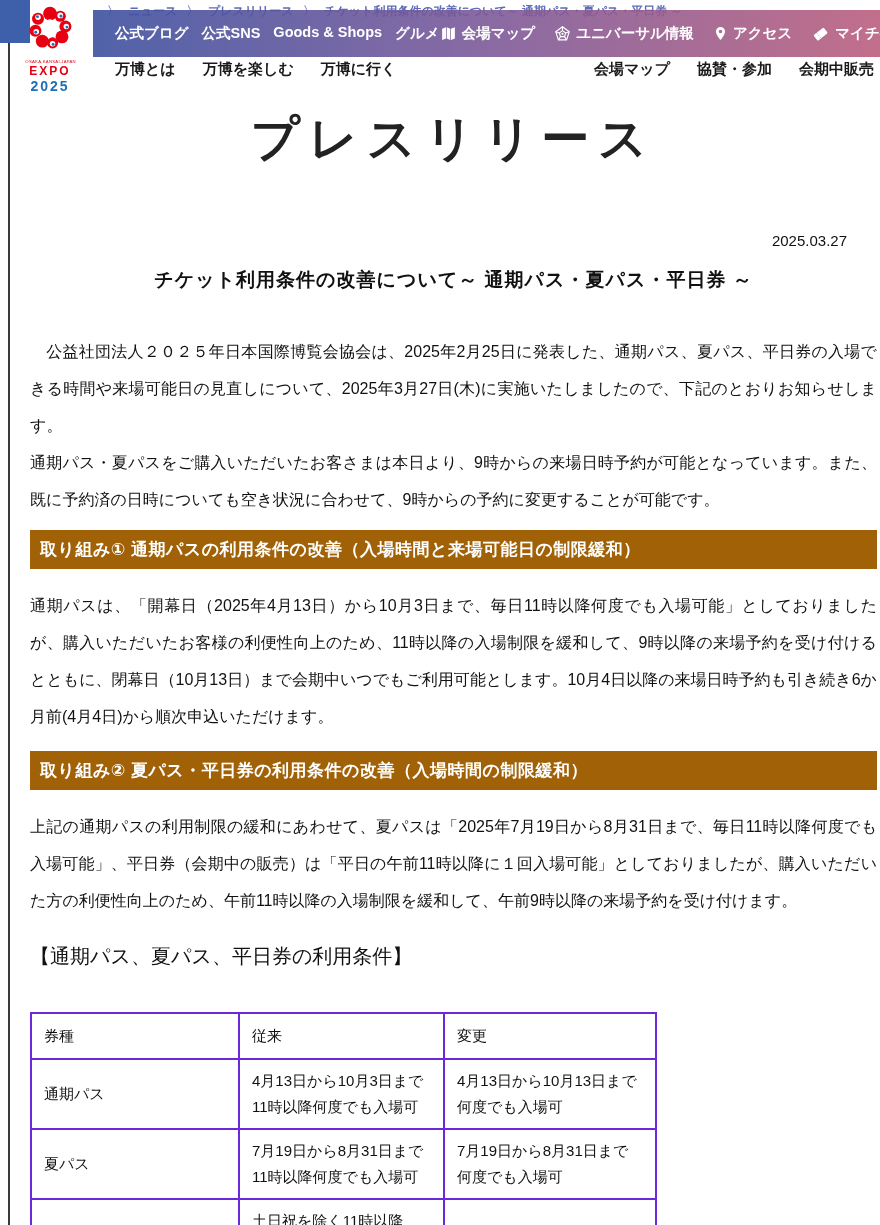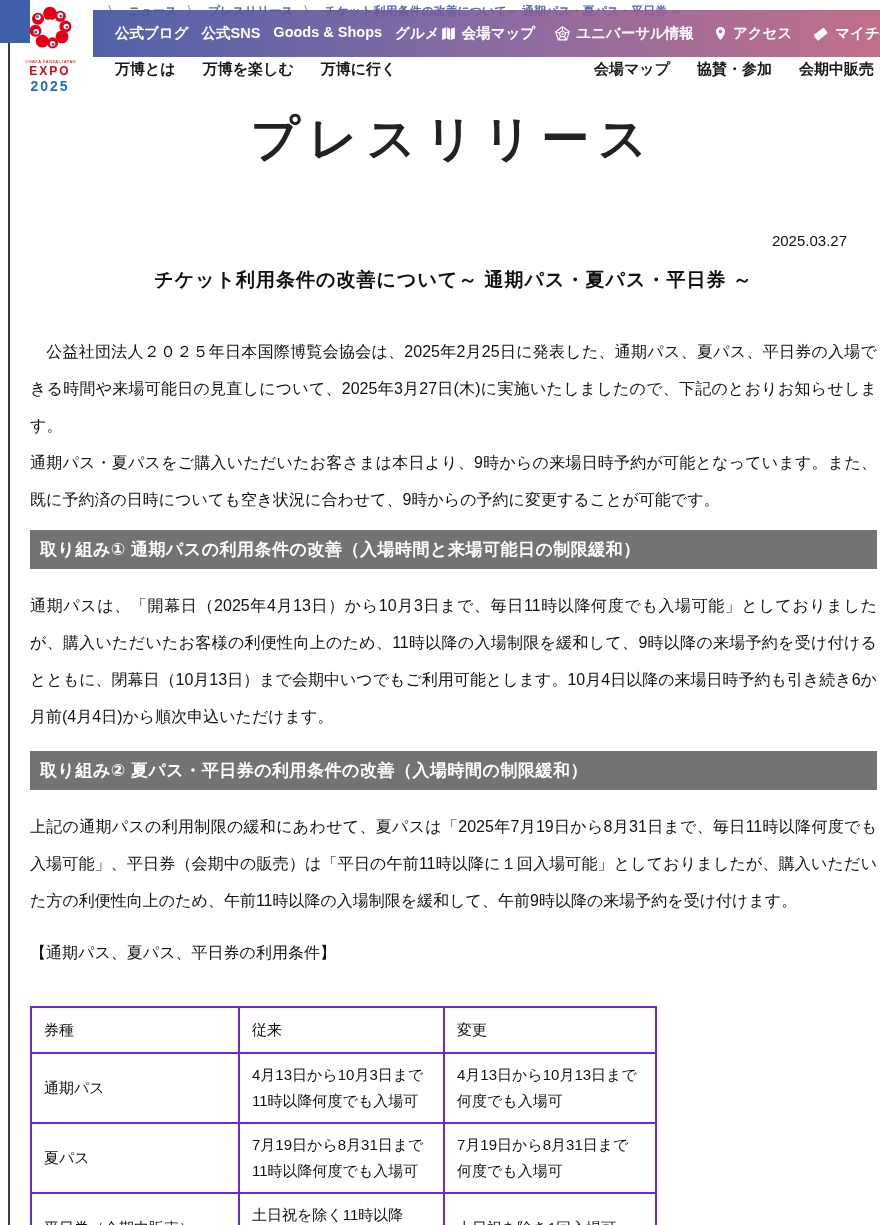--- a/index.html
+++ b/index.html
@@ -54,27 +54,27 @@
     margin:8px 0 0;text-align:center;font-size:48px;line-height:62px;
     font-weight:bold;letter-spacing:9px;color:#222;
   }
   .pub-date{margin:62px 30px 0 0;text-align:right;font-size:15px;color:#111;}
   .headline{margin:18px 0 0;text-align:center;font-size:19px;font-weight:bold;color:#111;letter-spacing:1px;}
   .para{
     margin:40px 0 0;font-size:16px;line-height:37px;color:#111;
     text-align:justify;white-space:pre-line;
   }
   .section-bar{
-    background:#737373;color:#fff;font-weight:bold;font-size:17px;
+    background:#a16207;color:#fff;font-weight:bold;font-size:17px;
     padding:8px 10px;letter-spacing:.5px;
   }
   .bar1{margin-top:12px;}
   .bar2{margin-top:16px;}
   .para.sec{margin-top:18px;}
-  .table-label{margin:24px 0 1px;font-size:16px;color:#111;}
+  .table-label{margin:24px 0 1px;font-size:20px;color:#111;}
   table.cond{
     border-collapse:collapse;margin-top:42px;width:625px;table-layout:fixed;
     font-size:15px;color:#111;
   }
   table.cond th,table.cond td{
     border:2px solid #6d28d9;text-align:left;vertical-align:middle;
     padding:8px 10px 8px 12px;line-height:26px;white-space:pre-line;font-weight:normal;
   }
   table.cond th{height:28px;}
   table.cond td{height:50px;}

